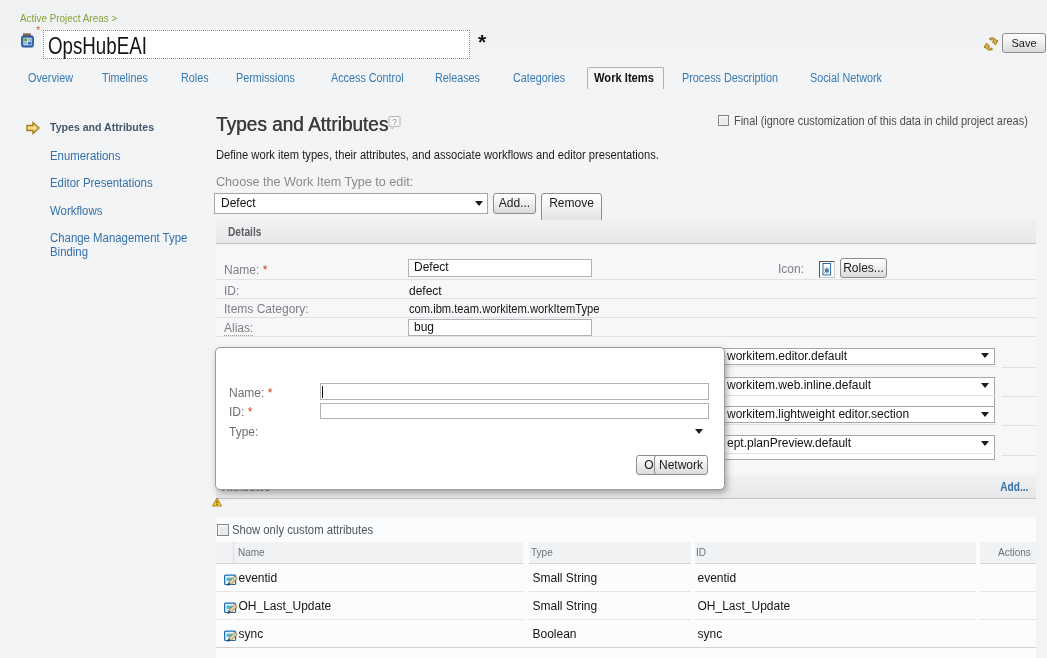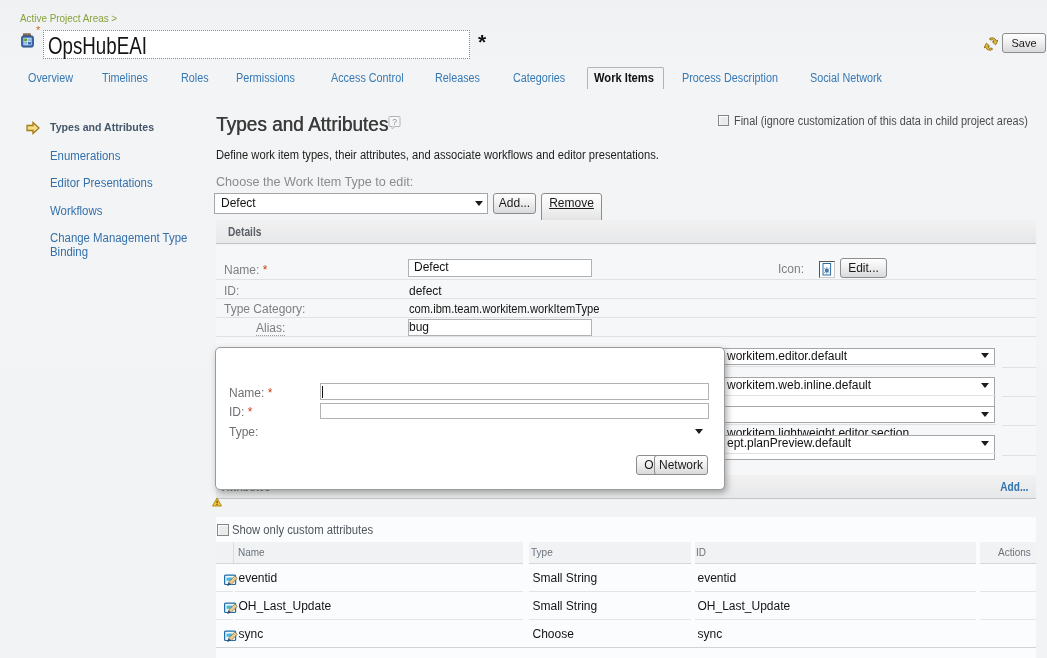--- a/index.html
+++ b/index.html
@@ -81,60 +81,60 @@
 
 <div class="cb" style="left:718px; top:115px; width:11px; height:11px;"></div>
 <div class="abs sx" style="left:733.5px; top:114px; font-size:12px; color:#4c4c4c; transform:scaleX(0.91); transform-origin:0 0;">Final (ignore customization of this data in child project areas)</div>
 
 <div class="abs sx s93" style="left:216px; top:147.5px; font-size:12px; color:#1c1c1c;">Define work item types, their attributes, and associate workflows and editor presentations.</div>
 <div class="abs sx" style="left:216px; top:173.5px; font-size:13px; color:#8b8b8b; transform:scaleX(0.97); transform-origin:0 0;">Choose the Work Item Type to edit:</div>
 
 <div class="sel" style="left:214px; top:193px; width:274px; height:21px; line-height:19px; padding-left:6px;">Defect</div>
 <div class="selarrow" style="left:475px; top:201px;"></div>
 <div class="btn" style="left:493px; top:193px; width:43px; height:21px; line-height:19px;">Add...</div>
-<div class="btn" style="left:541px; top:193px; width:61px; height:36px; line-height:19px;text-decoration:underline;">Remove</div>
+<div class="btn" style="left:541px; top:193px; width:61px; height:36px; line-height:19px;">Remove</div>
 
 <div class="secbar" style="left:216px; top:220px;">
   <span class="seclabel" style="left:12px; top:5px;">Details</span>
 </div>
 
 <div class="rowline" style="left:216px; top:278.5px; width:820px;"></div>
 <div class="rowline" style="left:216px; top:298px; width:820px;"></div>
 <div class="rowline" style="left:216px; top:316.5px; width:820px;"></div>
 <div class="rowline" style="left:216px; top:336px; width:820px;"></div>
 
 <div class="lbl" style="left:224px; top:262.5px;">Name: <span style="color:#cc4114;">*</span></div>
 <div class="inp" style="left:408px; top:259px; width:184px; height:17.5px; line-height:15.5px; padding-left:5px;">Defect</div>
 <div class="lbl" style="left:224px; top:284px;">ID:</div>
 <div class="val" style="left:409px; top:284px;">defect</div>
-<div class="lbl" style="left:224px; top:301.5px;">Type Category:</div>
+<div class="lbl" style="left:224px; top:301.5px;">Items Category:</div>
 <div class="val sx s93" style="left:409px; top:301.5px;">com.ibm.team.workitem.workItemType</div>
-<div class="lbl" style="left:224px; top:321px;"><span style="border-bottom:1px dotted #9a9a9a;margin-left:32px;">Alias:</span></div>
-<div class="inp" style="left:408px; top:319px; width:184px; height:17px; line-height:15px; ">bug</div>
+<div class="lbl" style="left:224px; top:321px;"><span style="border-bottom:1px dotted #9a9a9a;">Alias:</span></div>
+<div class="inp" style="left:408px; top:319px; width:184px; height:17px; line-height:15px; padding-left:5px;">bug</div>
 
 <div class="lbl" style="left:778px; top:262px;">Icon:</div>
 <div class="abs" style="left:819px; top:261px; width:16px; height:17px; background:#fff; border:1px solid #555; border-right-color:#c9c9c9; border-bottom-color:#c9c9c9;">
   <svg width="14" height="15" viewBox="0 0 14 15" style="position:absolute; left:0px; top:0px;">
     <rect x="3" y="1.5" width="7.6" height="11.5" fill="#fff" stroke="#2d6ca2" stroke-width="1"></rect>
     <circle cx="6.8" cy="8.6" r="2" fill="#3a79b8"></circle>
     <path d="M4,6 L9.6,11 M9.6,6 L4,11 M6.8,4.8 L6.8,12.2" stroke="#5a7ba0" stroke-width="0.7"></path>
   </svg>
 </div>
-<div class="btn" style="left:840px; top:258px; width:47px; height:20px; line-height:18px;">Edit...</div>
+<div class="btn" style="left:840px; top:258px; width:47px; height:20px; line-height:18px;">Roles...</div>
 
 <div class="sel" style="left:600px; top:347.5px; width:395px; height:17px; line-height:15px;">
     <span style="position:absolute; left:126px;">workitem.editor.default</span>
   </div>
 <div class="selarrow" style="left:981px; top:353px;"></div>
 <div class="sel" style="left:600px; top:377px; width:395px; height:30px; line-height:15px;">
     <span style="position:absolute; left:126px;">workitem.web.inline.default</span>
   </div>
 <div class="selarrow" style="left:981px; top:382.5px;"></div>
 <div class="sel" style="left:600px; top:406px; width:395px; height:17px; line-height:15px;">
-    <span style="position:absolute; left:126px;margin-top:19px;">workitem.lightweight editor.section</span>
+    <span style="position:absolute; left:126px;">workitem.lightweight editor.section</span>
   </div>
 <div class="selarrow" style="left:981px; top:411.5px;"></div>
 <div class="sel" style="left:600px; top:435.3px; width:395px; height:25px; line-height:15px;">
     <span style="position:absolute; left:126px;">ept.planPreview.default</span>
   </div>
 <div class="selarrow" style="left:981px; top:441px;"></div>
 
 <div class="rowline" style="left:600px; top:366.2px; width:396px;"></div>
 <div class="rowline" style="left:600px; top:395.2px; width:396px;"></div>
 <div class="rowline" style="left:600px; top:424.2px; width:396px;"></div>
@@ -199,21 +199,21 @@
 <div class="val" style="left:532.5px; top:598.8px;">Small String</div>
 <div class="val" style="left:697.5px; top:598.8px;">OH_Last_Update</div>
 
 <svg class="abs" style="left:224px; top:629.5px;" width="14" height="13" viewBox="0 0 14 13">
   <rect x="0.6" y="1.1" width="11" height="9.4" rx="1" fill="#eaf4fb" stroke="#1f6cab" stroke-width="1.2"></rect>
   <rect x="2.6" y="3.6" width="5.8" height="3.2" fill="#49b8d4"></rect>
   <path d="M4.6,8.2 L10.8,2 L13.2,4.4 L7,10.6 Z" fill="#e3cc9b" stroke="#8a6a28" stroke-width="0.7"></path>
   <path d="M4.6,8.2 L7,10.6 L3.2,11.9 Z" fill="#23456f"></path>
 </svg>
 <div class="val" style="left:238.5px; top:627.3px;">sync</div>
-<div class="val" style="left:532.5px; top:627.3px;">Choose</div>
+<div class="val" style="left:532.5px; top:627.3px;">Boolean</div>
 <div class="val" style="left:697.5px; top:627.3px;">sync</div>
 
 <div class="abs" style="left:215px; top:347px; width:510px; height:143px; background:#fff; border:1px solid #9b9b9b; border-radius:5px; box-shadow:2px 3px 6px rgba(90,90,90,0.5); padding:2px;">
   <div class="lbl" style="left:13px; top:38px; color:#6e7073;">Name: <span style="color:#cc4114;">*</span></div>
   <div class="inp" style="left:103.5px; top:35px; width:389px; height:17px;"></div>
   <div class="abs" style="left:105.5px; top:37.5px; width:1.3px; height:12px; background:#111;"></div>
   <div class="lbl" style="left:13px; top:57px; color:#6e7073;">ID: <span style="color:#cc4114;">*</span></div>
   <div class="inp" style="left:103.5px; top:54.5px; width:389px; height:16px;"></div>
   <div class="lbl" style="left:13px; top:77px; color:#6e7073;">Type:</div>
   <div class="selarrow" style="left:479px; top:80.5px;"></div>

